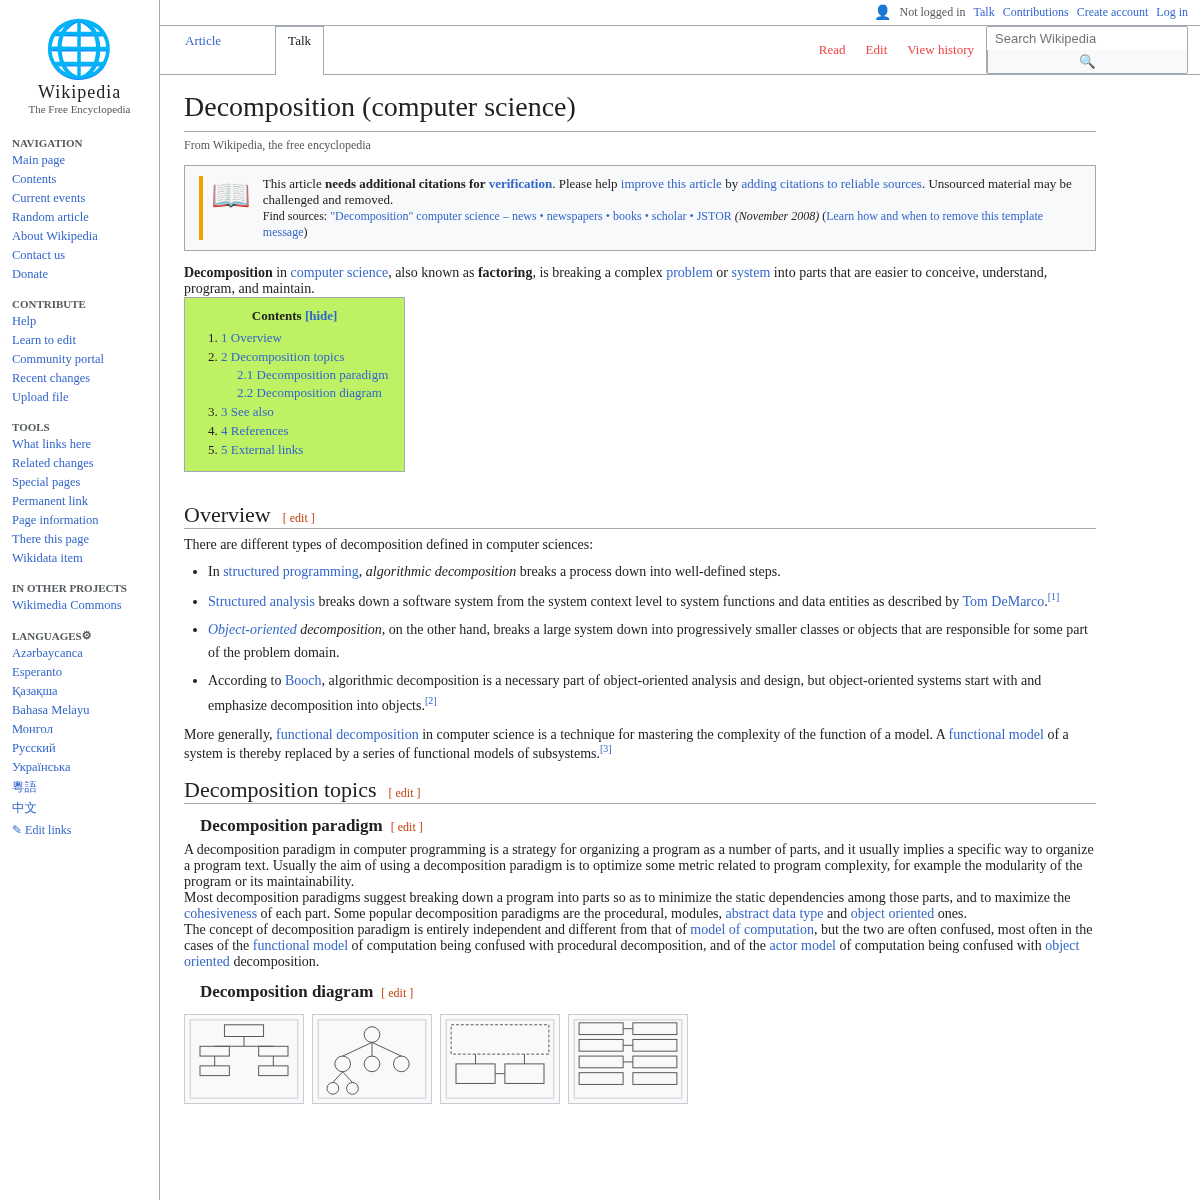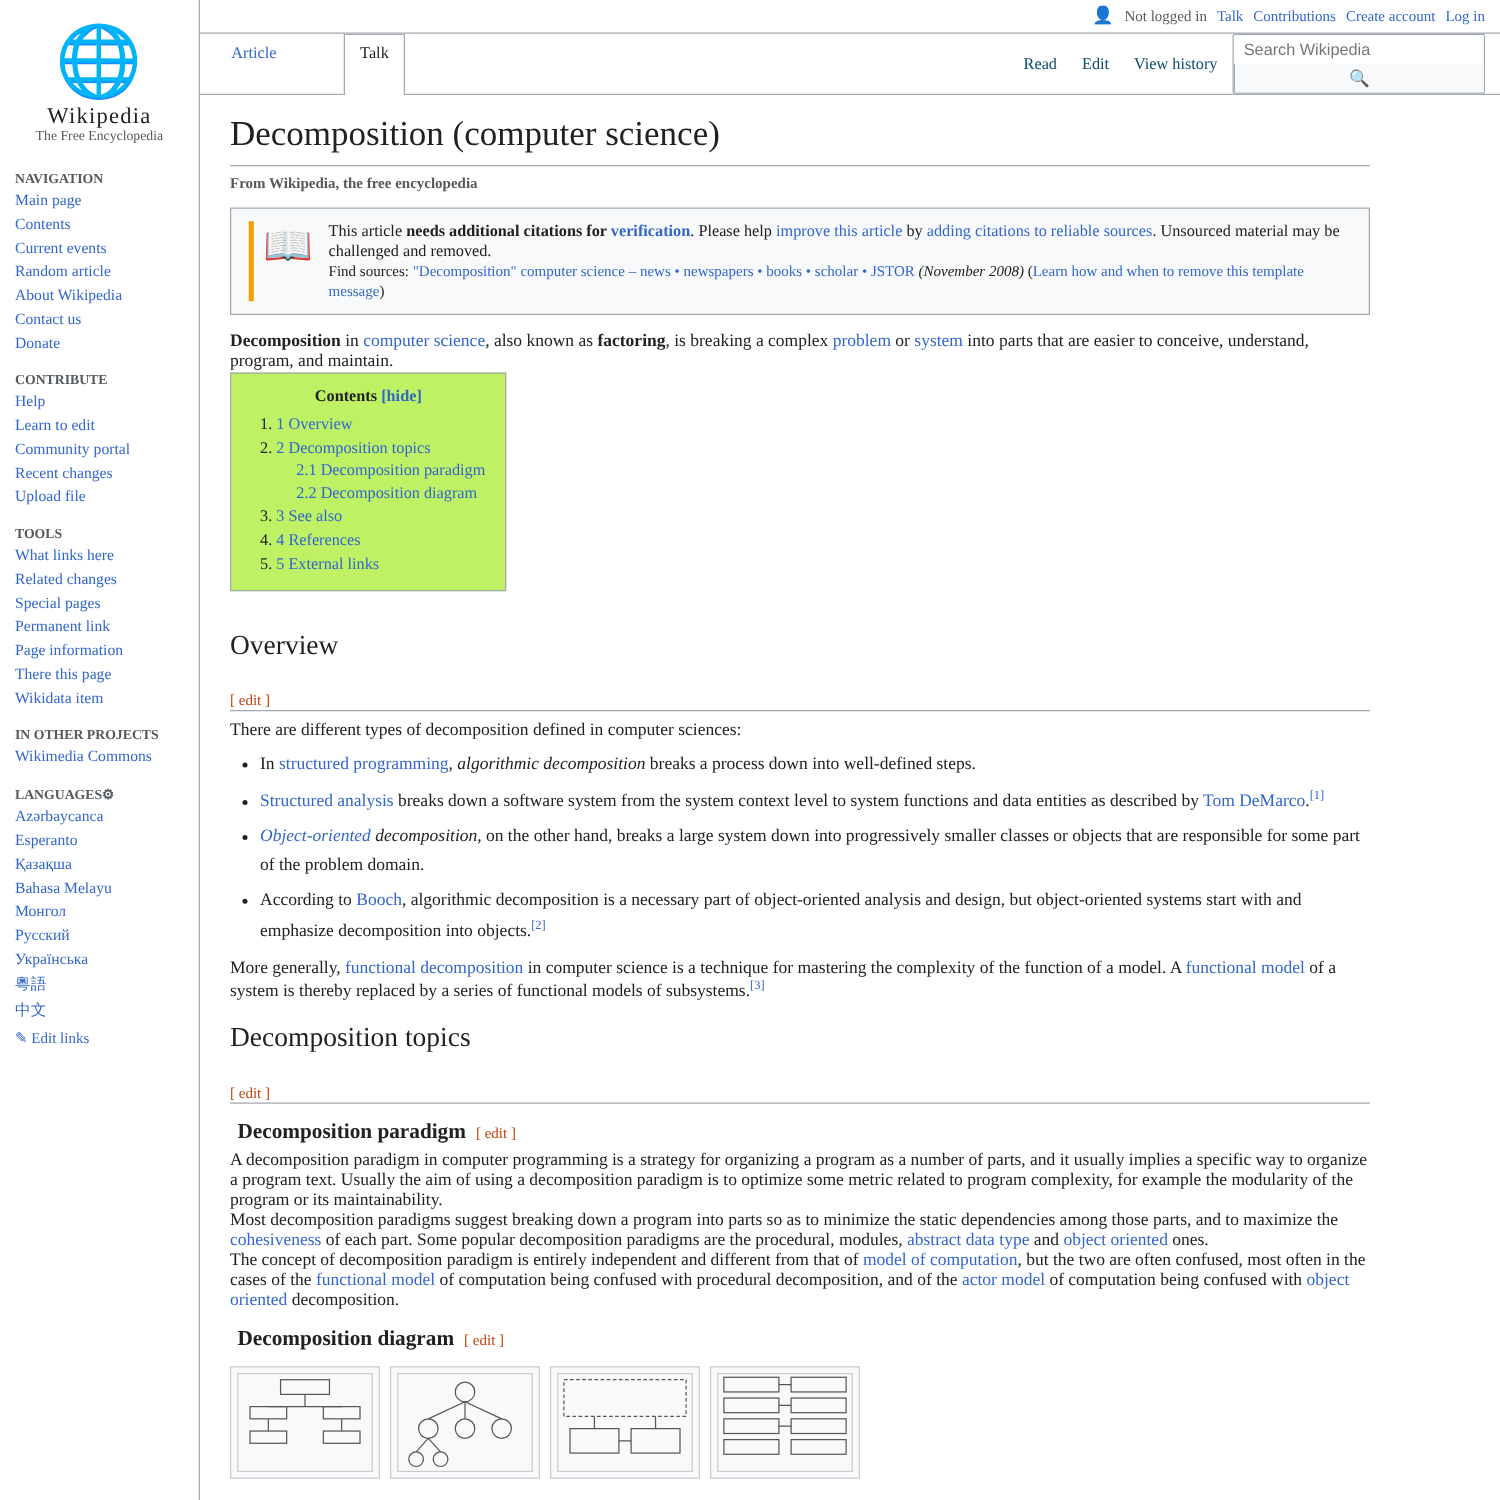--- a/index.html
+++ b/index.html
@@ -14,21 +14,21 @@
     
     #topbar { display: flex; align-items: center; justify-content: flex-end; padding: 4px 12px; font-size: 12px; border-bottom: 1px solid #a2a9b1; gap: 8px; color: #54595d; }
     #topbar a { color: #3366cc; font-size: 12px; }
     .user-icon { font-size: 14px; }
 
     
     #tabbar { display: flex; align-items: stretch; border-bottom: 1px solid #a2a9b1; padding: 0 12px; gap: 41px; }
     .tab { padding: 6px 12px; font-size: 13px; color: #3366cc; cursor: pointer; border: 1px solid transparent; border-bottom: none; margin-bottom: -1px; }
     .tab.active { background: #fff; border-color: #a2a9b1; color: #202122; border-bottom-color: #fff; }
     .tab-actions { margin-left: auto; display: flex; align-items: center; gap: 4px; }
-    .tab-action { padding: 4px 8px; font-size: 13px; color: #0c4a6e; cursor: pointer; }
+    .tab-action { padding: 4px 8px; font-size: 13px; color: #ef4444; cursor: pointer; }
     #search-box { display: flex; border: 1px solid #a2a9b1; border-radius: 2px; overflow: hidden; flex-direction: column; }
     #search-box input { padding: 4px 8px; font-size: 13px; border: none; outline: none; width: 200px; }
     #search-box button { background: #f8f9fa; border: none; border-left: 1px solid #a2a9b1; padding: 4px 8px; cursor: pointer; }
 
     
     #content { padding: 16px 24px; max-width: 960px; }
 
     
     #logo { text-align: center; padding: 8px; }
     #logo .globe { font-size: 56px; }
@@ -36,40 +36,40 @@
     #logo .tagline { font-size: 11px; color: #54595d; }
 
     
     .sidebar-section { margin-top: 10px; }
     .sidebar-section-title { font-size: 11px; font-weight: bold; color: #54595d; text-transform: uppercase; padding: 4px 12px 2px; }
     .sidebar-item { padding: 2px 12px; }
     .sidebar-item a { font-size: 12.5px; color: #3366cc; }
 
     
     h1.article-title { font-family: 'Linux Libertine', 'Georgia', serif; font-size: 28px; font-weight: normal; border-bottom: 1px solid #a2a9b1; padding-bottom: 8px; margin-bottom: 6px; }
-    .from-wiki { font-size: 12px; color: #54595d; margin-bottom: 12px; font-weight: bold; }
+    .from-wiki { font-size: 12px; color: #54595d; margin-bottom: 12px; }
 
     
     .citation-box { border: 1px solid #a2a9b1; background: #f8f9fa; padding: 10px 14px; margin-bottom: 14px; display: flex; gap: 12px; font-size: 13px; }
     .citation-icon { font-size: 32px; border-left: 4px solid #f0a000; padding-left: 8px; }
     .citation-text { flex: 1; }
     .citation-text b { font-weight: bold; }
     .citation-text i { font-style: italic; }
 
     
     .toc { border: 1px solid #a2a9b1; background: #bef264; display: inline-block; padding: 10px 16px; margin-bottom: 14px; font-size: 13px; min-width: 220px; }
     .toc-title { font-weight: bold; text-align: center; margin-bottom: 6px; }
     .toc ol { padding-left: 20px; }
     .toc li { margin: 3px 0; }
     .toc .toc-sub { padding-left: 16px; list-style: none; }
     .toc .toc-sub li { margin: 2px 0; }
 
     
-    h2.section { font-family: 'Linux Libertine', 'Georgia', serif; font-size: 22px; font-weight: normal; border-bottom: 1px solid #a2a9b1; margin: 16px 0 8px; display: flex; align-items: baseline; gap: 24px; flex-direction: column; }
-    h3.section { font-size: 17px; font-weight: bold; margin: 12px 6px 6px; display: flex; align-items: baseline; gap: 8px; }
+    h2.section { font-family: 'Linux Libertine', 'Georgia', serif; font-size: 22px; font-weight: normal; border-bottom: 1px solid #a2a9b1; margin: 16px 0 8px; display: flex; align-items: baseline; gap: 12px; }
+    h3.section { font-size: 17px; font-weight: bold; margin: 12px 16px 6px; display: flex; align-items: baseline; gap: 8px; }
     .edit-link { font-size: 12px; font-weight: normal; color: #c2410c; }
 
     
     ul.article-list { margin: 8px 0 10px 24px; }
     ul.article-list li { margin-bottom: 6px; line-height: 1.6; }
 
     
     .diagram-row { display: flex; gap: 8px; margin-top: 12px; }
     .diagram-thumb { width: 120px; height: 90px; border: 1px solid #c8ccd1; background: #f8f9fa; display: flex; align-items: center; justify-content: center; overflow: hidden; }
     .diagram-thumb svg { width: 100%; height: 100%; }

